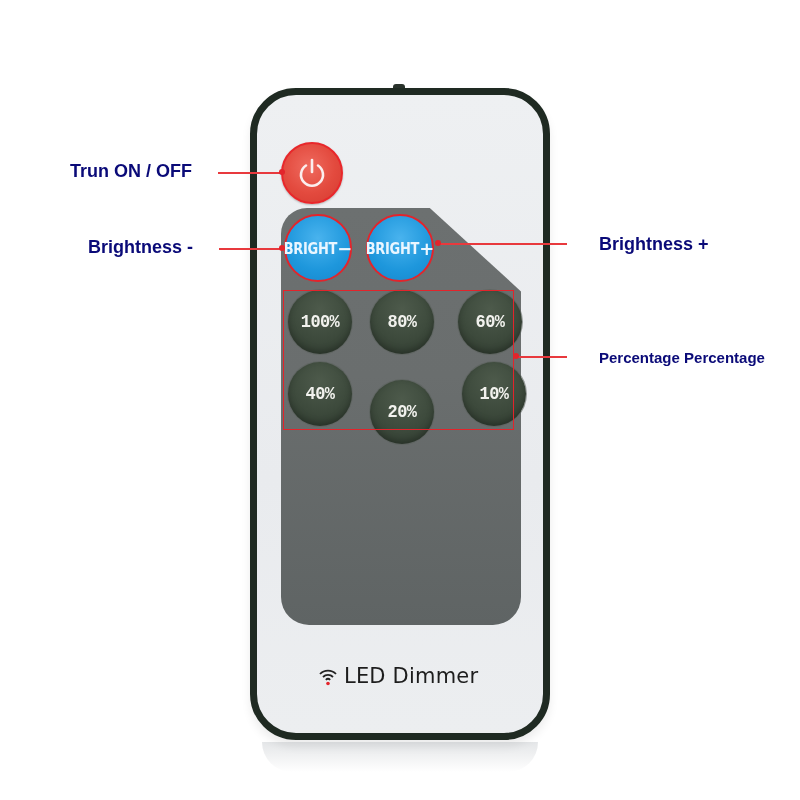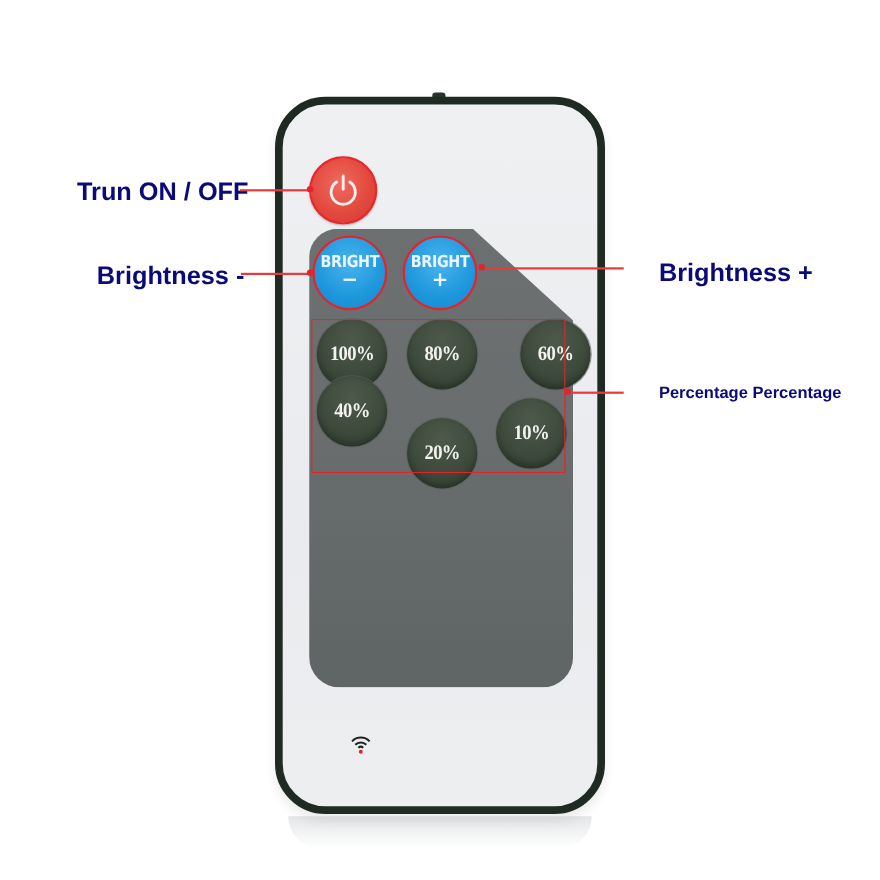--- a/index.html
+++ b/index.html
@@ -34,21 +34,21 @@
       left: 281px; top: 208px; width: 240px; height: 417px;
       background: linear-gradient(180deg, #6c7070 0%, #6a6e6e 40%, #5f6464 100%);
       border-radius: 26px 0 28px 28px;
       clip-path: polygon(0 0, 62% 0, 100% 20%, 100% 100%, 0 100%);
     }
 
     
     .btn {
       border-radius: 50%;
       display: flex; align-items: center; justify-content: center;
-      flex-direction: column;
+      flex-direction: row;
       box-sizing: border-box;
       cursor: pointer;
     }
     .power-btn {
       left: 281px; top: 142px; width: 62px; height: 62px;
       background: radial-gradient(circle at 45% 40%, #ef6b5f 0%, #e34a3e 55%, #d43a30 100%);
       border: 2px solid #e8272b;
       box-shadow: 0 1px 2px rgba(0,0,0,0.25);
     }
     .power-btn svg { width: 34px; height: 34px; }
@@ -65,21 +65,21 @@
     .bright-btn .lbl { font-size: 13px; letter-spacing: -0.3px; transform: scaleY(1.15); }
     .bright-btn .sym { font-size: 18px; margin-top: 1px; }
     .bright-minus { left: 284px; }
     .bright-plus  { left: 366px; }
 
     .pct-btn {
       width: 64px; height: 64px;
       background: radial-gradient(circle at 50% 30%, #4d5a4b 0%, #3d4a3c 55%, #2f3b2f 100%);
       box-shadow: inset 0 -3px 6px rgba(0,0,0,0.25), 0 0 0 1px rgba(90,96,92,0.6);
       color: #f2f2ee;
-      font-family: Liberation Serif, serif;
+      font-family: Liberation Mono, monospace;
       font-weight: bold;
       font-size: 17px;
       letter-spacing: -0.6px;
     }
     .pct-btn span { transform: scaleY(1.1); }
 
     .pct-box {
       left: 283px; top: 290px; width: 231px; height: 140px;
       border: 1.5px solid #e3242b; box-sizing: border-box;
     }
@@ -88,21 +88,21 @@
     .brand {
       left: 318px; top: 662px; height: 28px;
       display: flex; align-items: center; gap: 6px;
       color: #1d1d1d;
     }
     .brand-text { font-size: 21px; font-family: "DejaVu Sans", sans-serif; letter-spacing: 0.2px; }
     .brand svg { width: 20px; height: 20px; }
 
     
     .callout-text {
-      color: #0a0a78; font-weight: bold; font-size: 23px; white-space: nowrap;
+      color: #0a0a78; font-weight: bold; font-size: 18px; white-space: nowrap;
     }
     .callout-line { height: 1.5px; background: #e8393d; }
     .dot { width: 6px; height: 6px; border-radius: 50%; background: #e3242b; }
   </style>
 </head>
 <body>
 
 <div class="abs reflection"></div>
 <div class="abs remote-nub"></div>
 <div class="abs remote"></div>
@@ -123,42 +123,43 @@
   <span class="lbl">BRIGHT</span>
   <span class="sym">+</span>
 </div>
 
 <div class="abs btn pct-btn" style="left:288px;top:290px;">
   <span>100%</span>
 </div>
 <div class="abs btn pct-btn" style="left:370px;top:290px;justify-content:center;">
   <span>80%</span>
 </div>
-<div class="abs btn pct-btn" style="left:473px;top:290px;">
+<div class="abs btn pct-btn" style="left:458px;top:290px;">
   <span>60%</span>
 </div>
-<div class="abs btn pct-btn" style="left:288px;top:342px;">
+<div class="abs btn pct-btn" style="left:288px;top:362px;">
   <span>40%</span>
 </div>
 <div class="abs btn pct-btn" style="left:370px;top:380px;">
   <span>20%</span>
 </div>
-<div class="abs btn pct-btn" style="left:451px;top:362px;text-align:right;">
+<div class="abs btn pct-btn" style="left:462px;top:362px;text-align:right;">
   <span>10%</span>
 </div>
 
 <div class="abs pct-box"></div>
 
 <div class="abs brand">
   <svg viewBox="0 0 20 20">
     <path d="M2 8 A11 11 0 0 1 18 8" fill="none" stroke="#222" stroke-width="1.8"></path>
     <path d="M5 11 A7 7 0 0 1 15 11" fill="none" stroke="#222" stroke-width="1.8"></path>
     <path d="M7.8 13.8 A3.2 3.2 0 0 1 12.2 13.8" fill="none" stroke="#222" stroke-width="1.8"></path>
     <circle cx="10" cy="17.5" r="1.8" fill="#e3242b"></circle>
   </svg>
+  <span class="brand-text">LED Dimmer</span>
 </div>
 
 <div class="abs callout-text" style="left:70px;top:161px;">Trun ON / OFF</div>
 <div class="abs callout-line" style="left:218px;top:172px;width:64px;"></div>
 <div class="abs dot" style="left:279px;top:169px;"></div>
 
 <div class="abs callout-text" style="left:88px;top:237px;">Brightness -</div>
 <div class="abs callout-line" style="left:219px;top:248px;width:64px;"></div>
 <div class="abs dot" style="left:279px;top:245px;"></div>
 

